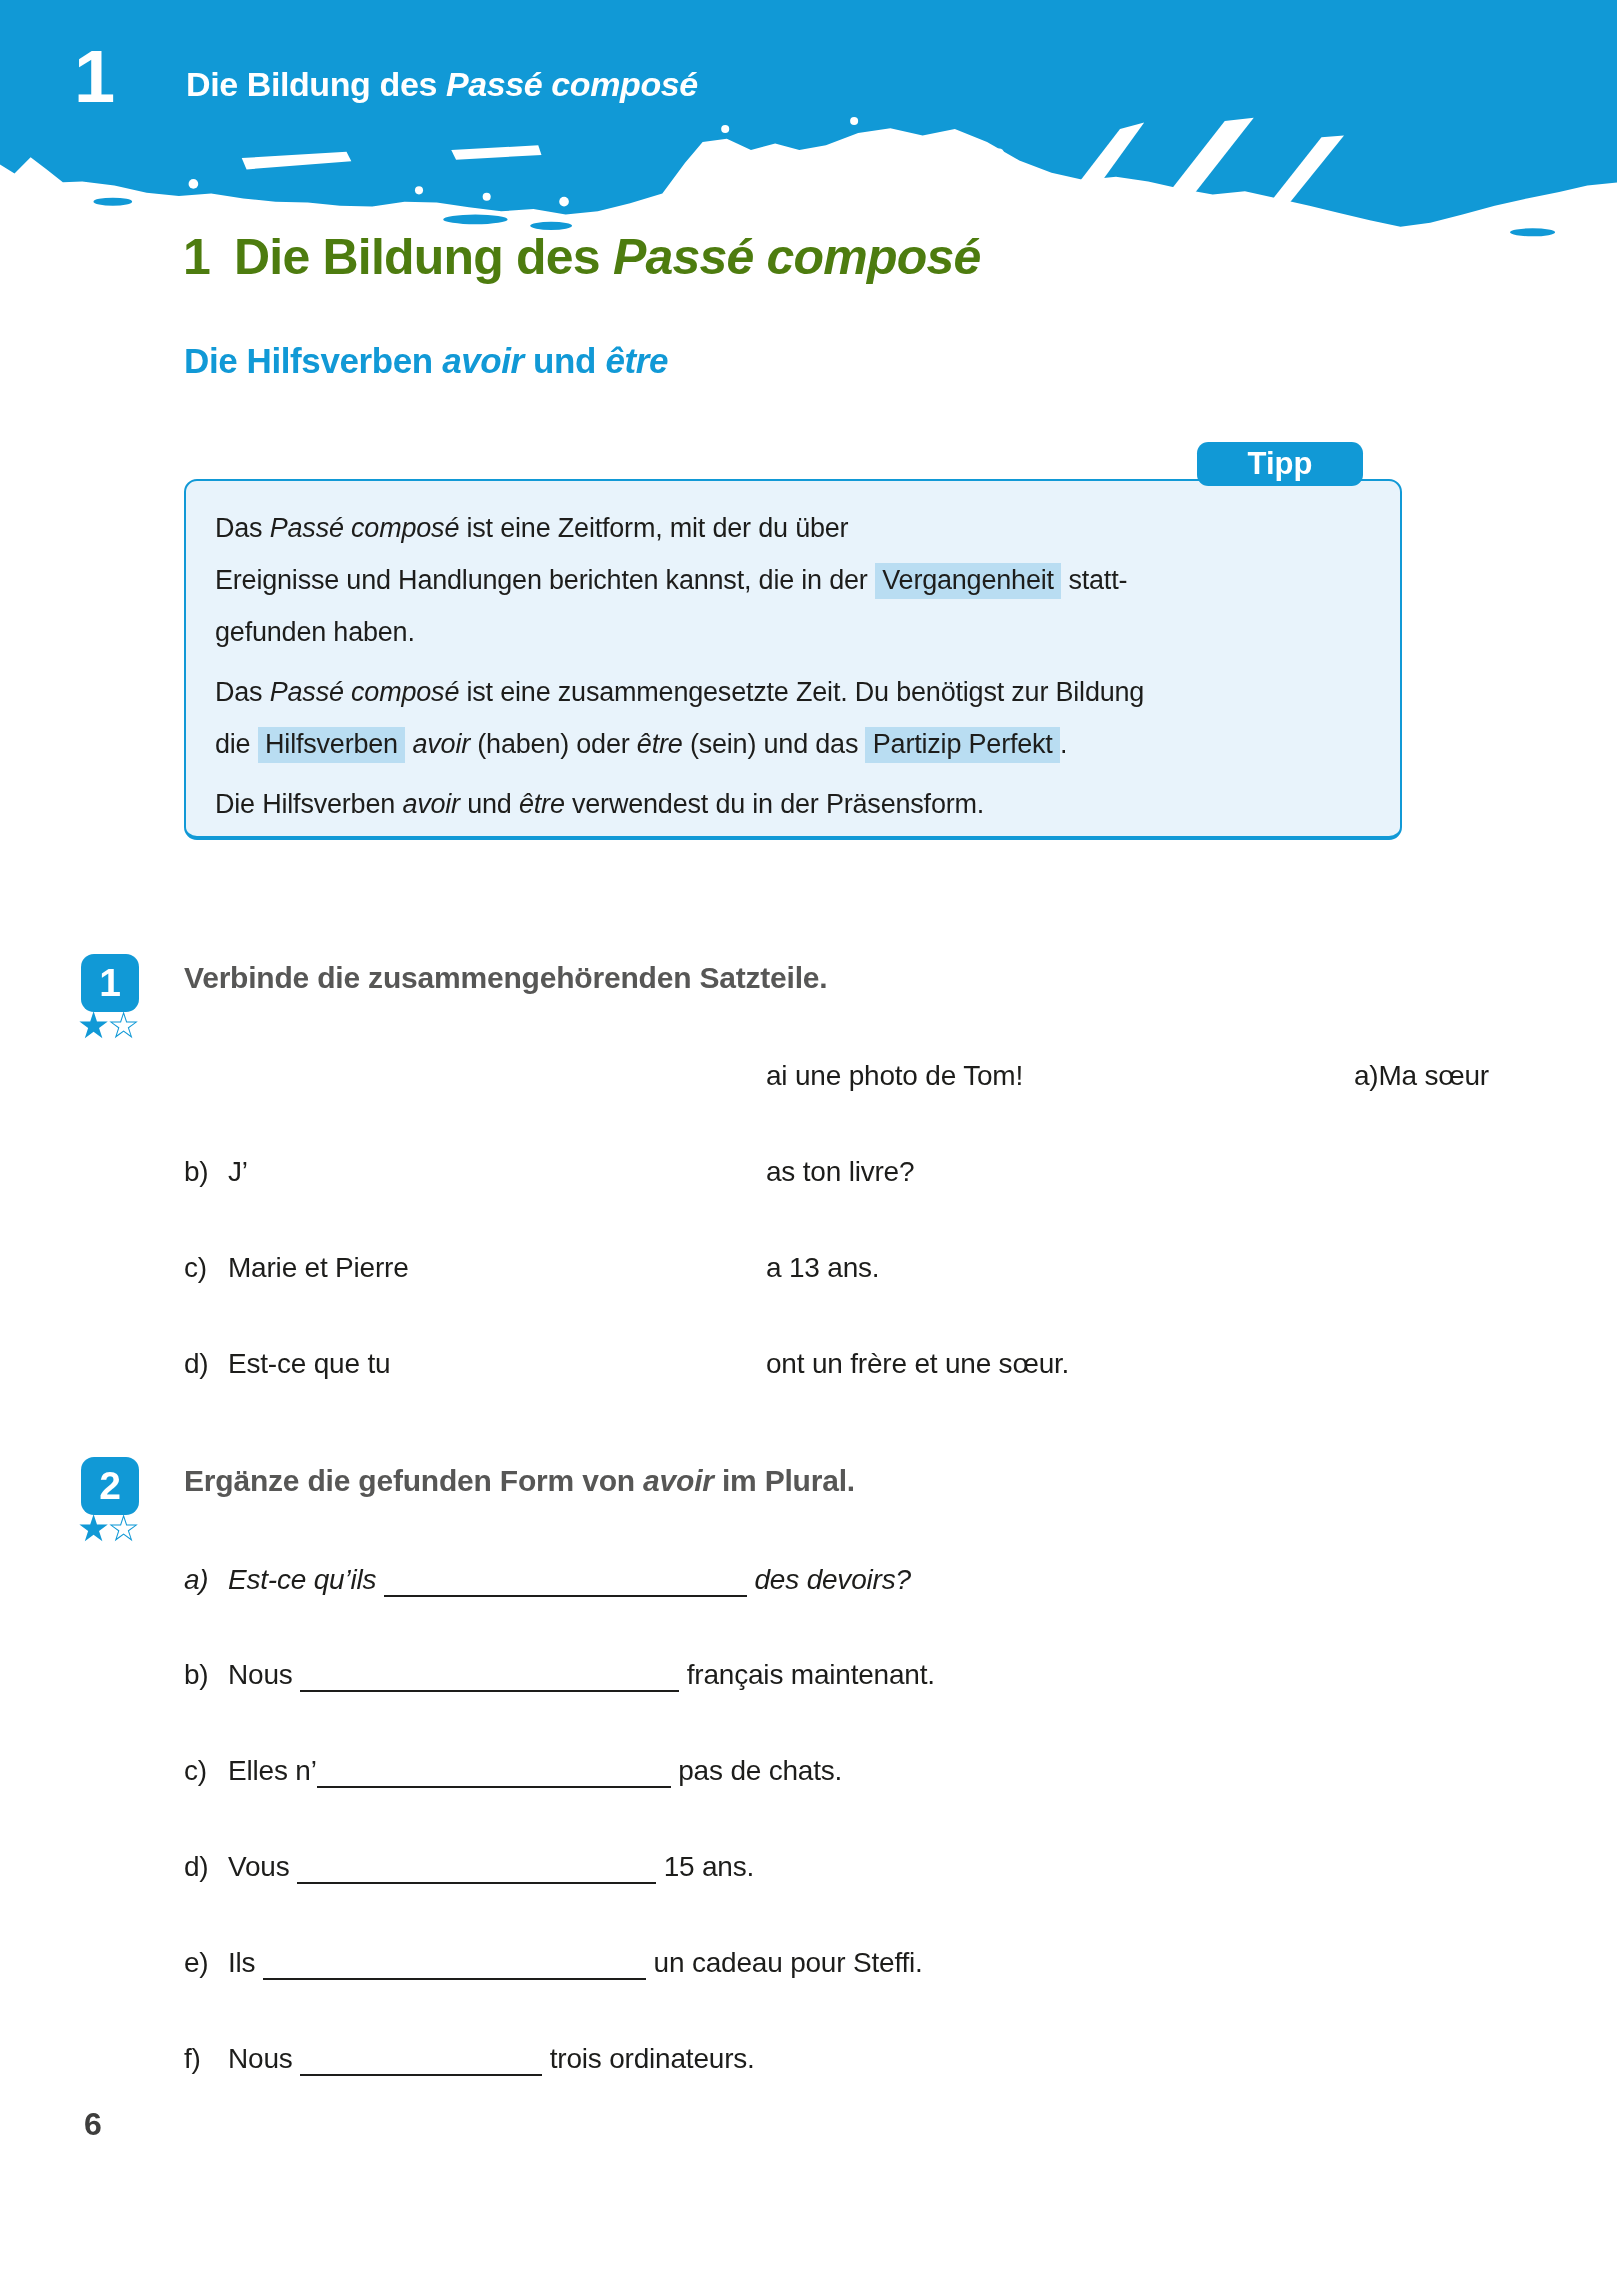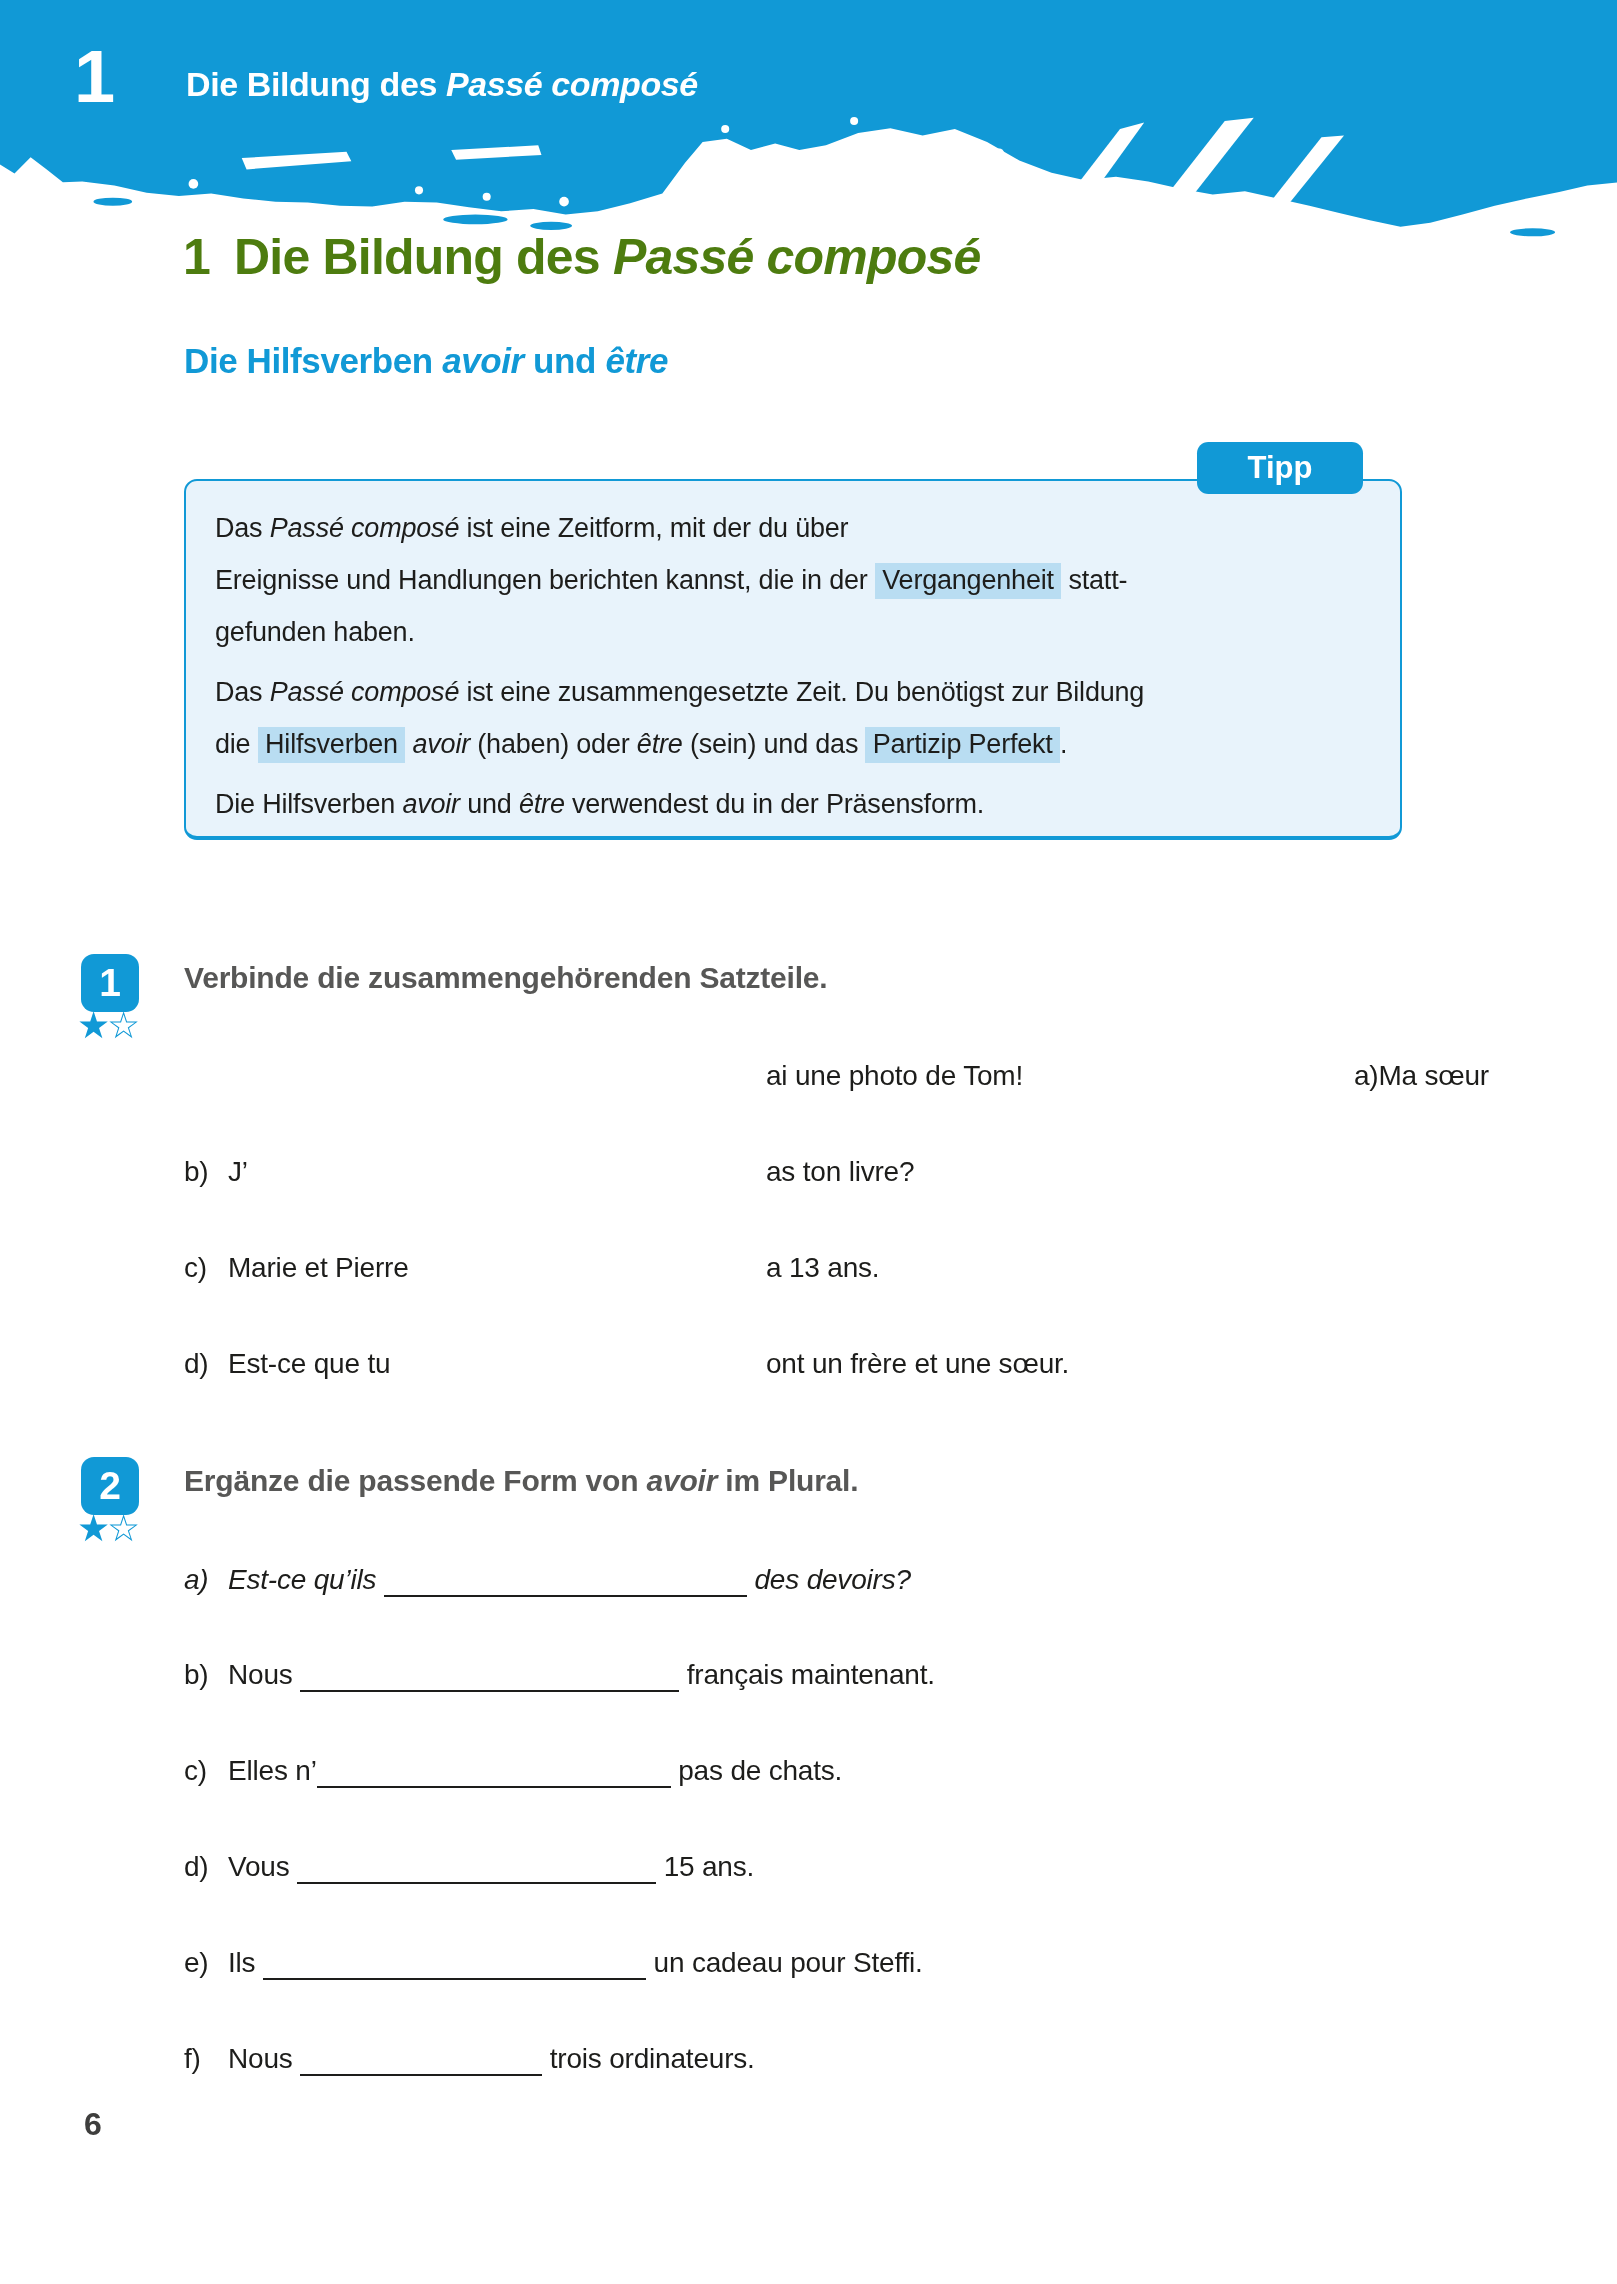--- a/index.html
+++ b/index.html
@@ -41,21 +41,21 @@
     background:#e8f3fb;
     border:2.4px solid #1199d6;border-bottom-width:4.8px;
     border-radius:13px;
     box-sizing:border-box;
     padding:21px 32px 0 29px;
     font-size:27px;letter-spacing:-0.2px;
   }
   .tip-para{margin:0 0 8px 0;}
   .tip-line{display:block;line-height:52px;white-space:nowrap;}
   .tip-tab{
-    position:absolute;left:1197px;top:442px;width:166px;height:52px;
+    position:absolute;left:1197px;top:442px;width:166px;height:44px;
     background:#1199d6;border-radius:11.3px;
     display:flex;align-items:center;justify-content:center;
     color:#ffffff;font-size:31px;font-weight:700;z-index:3;
   }
   .hl{background:#b9ddf2;padding:2.4px 7.3px 4px 7.3px;}
   .it{font-style:italic;}
   
   .ex-badge{
     position:absolute;left:81px;width:58px;height:58px;
     background:#1199d6;border-radius:13px;
@@ -165,21 +165,21 @@
   </div>
   <div class="ex-row" style="top:1345px;">
     <span class="prefix">d)</span><span>Est-ce que tu</span>
     <span class="pair-right">ont un frère et une sœur.</span>
   </div>
 
   <div class="ex-badge" style="top:1457px;">2</div>
   <div class="ex-stars" style="top:1510px;">
     <span>★</span><span>☆</span>
   </div>
-  <div class="ex-heading" style="top:1463px;"><span>Ergänze die passende Form von </span><span class="it">avoir</span><span> im Plural.</span></div>
+  <div class="ex-heading" style="top:1463px;"><span>Ergänze die gefunden Form von </span><span class="it">avoir</span><span> im Plural.</span></div>
 
   <div class="ex-row" style="top:1561px;font-style:italic;">
     <span class="prefix">a)</span><span><span>Est-ce qu’ils </span><span class="blank" style="width: 363px;"></span><span> des devoirs?</span></span>
   </div>
   <div class="ex-row" style="top:1656px;">
     <span class="prefix">b)</span><span><span>Nous </span><span class="blank" style="width: 379px;"></span><span> français maintenant.</span></span>
   </div>
   <div class="ex-row" style="top:1752px;">
     <span class="prefix">c)</span><span><span>Elles n’</span><span class="blank" style="width: 354px;"></span><span> pas de chats.</span></span>
   </div>

